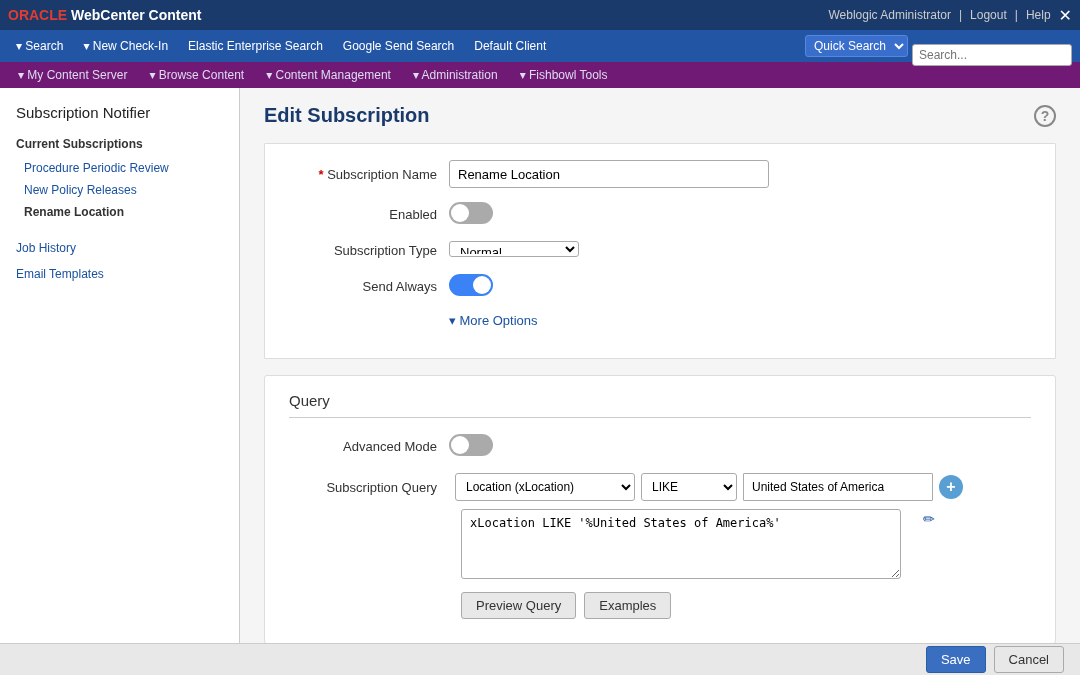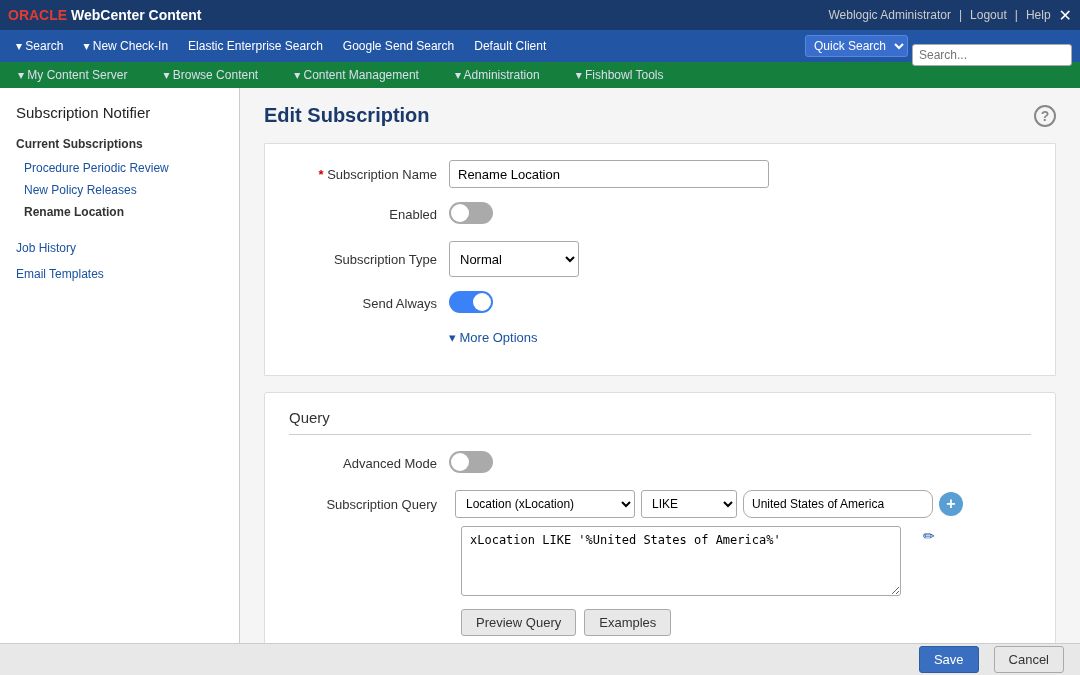--- a/index.html
+++ b/index.html
@@ -57,26 +57,26 @@
       padding: 2px 6px;
       border: 1px solid #aaa;
       border-radius: 3px;
       font-size: 12px;
       width: 160px;
       margin-top: 18px;
     }
 
     
     .sub-nav {
-      background: #15803d;
+      background: #701a75;
       display: flex;
       align-items: center;
       padding: 0 8px;
       height: 26px;
-      gap: 16px;
+      gap: 2px;
     }
     .sub-nav-item {
       color: #dde;
       font-size: 12px;
       padding: 2px 10px;
       cursor: pointer;
       display: flex; align-items: center; gap: 2px;
     }
 
     
@@ -179,21 +179,21 @@
     .form-value { flex: 1; }
     .text-input {
       width: 320px;
       height: 28px;
       border: 1px solid #aaa;
       border-radius: 3px;
       padding: 4px 8px;
       font-size: 13px;
     }
     .select-input {
-      height: 36px;
+      height: 16px;
       border: 1px solid #aaa;
       border-radius: 3px;
       padding: 2px 6px;
       font-size: 13px;
       background: white;
       min-width: 130px;
     }
 
     
     .toggle {
@@ -276,21 +276,21 @@
       border: 1px solid #aaa;
       border-radius: 3px;
       padding: 2px 6px;
       font-size: 12px;
       background: white;
       min-width: 70px;
     }
     .query-text-input {
       height: 28px;
       border: 1px solid #aaa;
-      border-radius: 9px;
+      border-radius: 1px;
       padding: 4px 8px;
       font-size: 12px;
       min-width: 190px;
     }
     .add-btn {
       width: 24px; height: 24px;
       background: #5a9fd4;
       border: none;
       border-radius: 50%;
       color: white;
@@ -349,21 +349,21 @@
 
     
     .bottom-bar {
       height: 32px;
       background: #e8e8e8;
       border-top: 1px solid #ccc;
       display: flex;
       align-items: center;
       justify-content: flex-end;
       padding: 0 16px;
-      gap: 15px;
+      gap: 8px;
       position: absolute;
       bottom: 0;
       left: 0;
       right: 0;
     }
   </style>
 </head>
 <body>
 
 <div class="top-bar">

